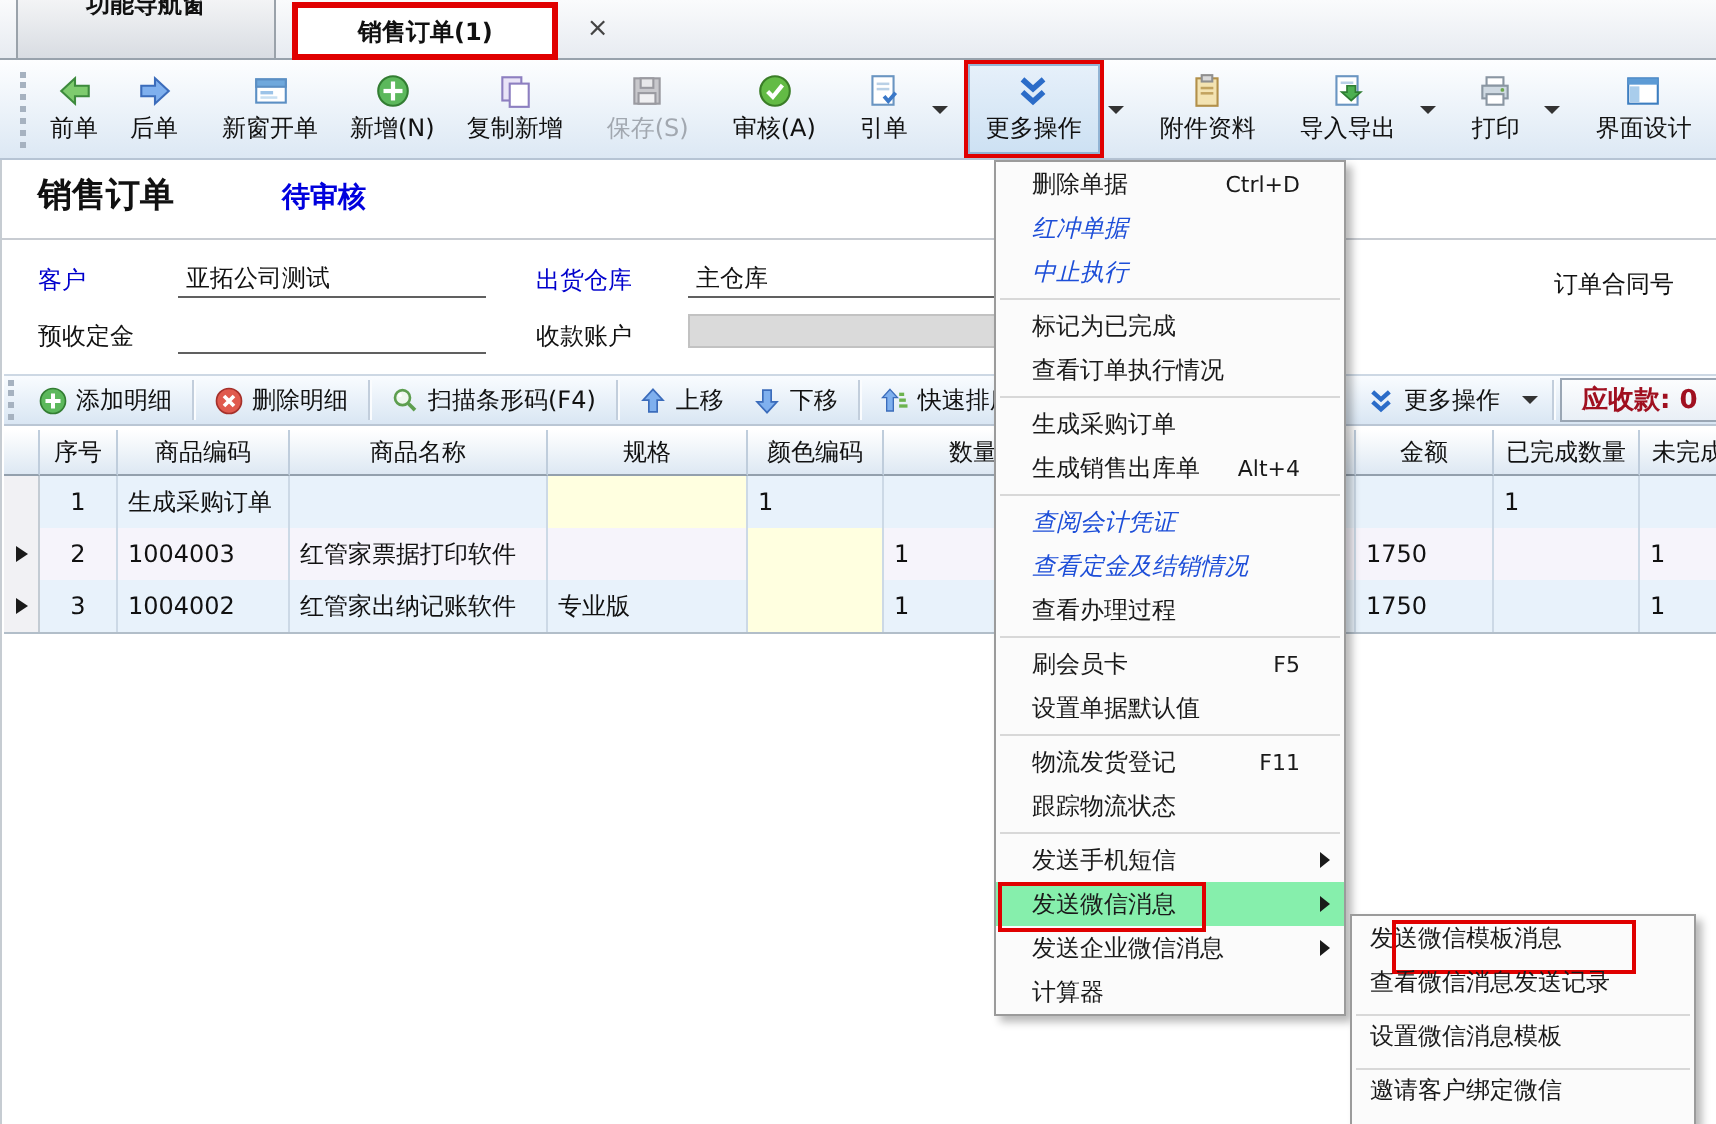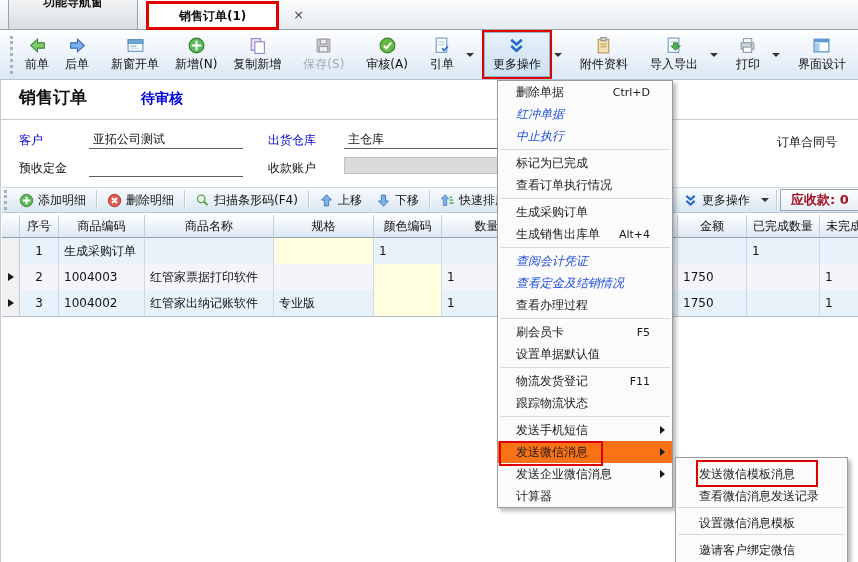--- a/index.html
+++ b/index.html
@@ -73,29 +73,29 @@
     border-left: 6px solid #1a1a1a; }
   
   .menu { position: absolute; left: 497px; top: 80px; width: 176px; background: #fbfbfb;
     border: 1px solid #9b9b9b; box-shadow: 3px 3px 4px rgba(0,0,0,0.28); padding: 0 0; z-index: 20; }
   .mi { height: 22px; padding-left: 18px; padding-right: 6px; font-size: 12px; color: #1a1a1a;
     display: flex; align-items: center; position: relative; white-space: nowrap; }
   .mi .sc { margin-left: auto; margin-right: 16px; font-size: 11px; }
   .mi.disabled { color: #1d4ed8; font-style: italic; }
   .mi .sub { position: absolute; right: 7px; top: 7px; width: 0; height: 0;
     border-top: 4px solid transparent; border-bottom: 4px solid transparent; border-left: 5px solid #1a1a1a; }
-  .mi.hl { background: #f97316; }
+  .mi.hl { background: #86efac; }
   .mi.hl::after { content: ""; position: absolute; left: 1px; top: 0; width: 100px; height: 21px;
     border: 2px solid #e00000; pointer-events: none; }
   .msep { height: 1px; background: #d8d8d8; margin: 2px 2px; }
   
   .submenu { position: absolute; left: 675px; top: 457px; width: 173px; background: #fbfbfb;
     border: 1px solid #9b9b9b; box-shadow: 3px 3px 4px rgba(0,0,0,0.28); padding: 3px 0; z-index: 21; }
-  .smi { height: 22px; padding-left: 23px; font-size: 12px; color: #1a1a1a;
-    display: flex; align-items: flex-end; position: relative; white-space: nowrap; }
+  .smi { height: 22px; padding-left: 9px; font-size: 12px; color: #1a1a1a;
+    display: flex; align-items: flex-start; position: relative; white-space: nowrap; }
   .smi.redbox::after { content: ""; position: absolute; left: 20px; top: -1px; width: 118px; height: 23px;
     border: 2px solid #e00000; pointer-events: none; }
 </style>
 </head>
 <body>
 
 <div class="tabbar">
   <div class="tab tab-inactive">功能导航窗</div>
   <div class="tab tab-active">销售订单(1)</div>
   <div class="tab-close">×</div>

